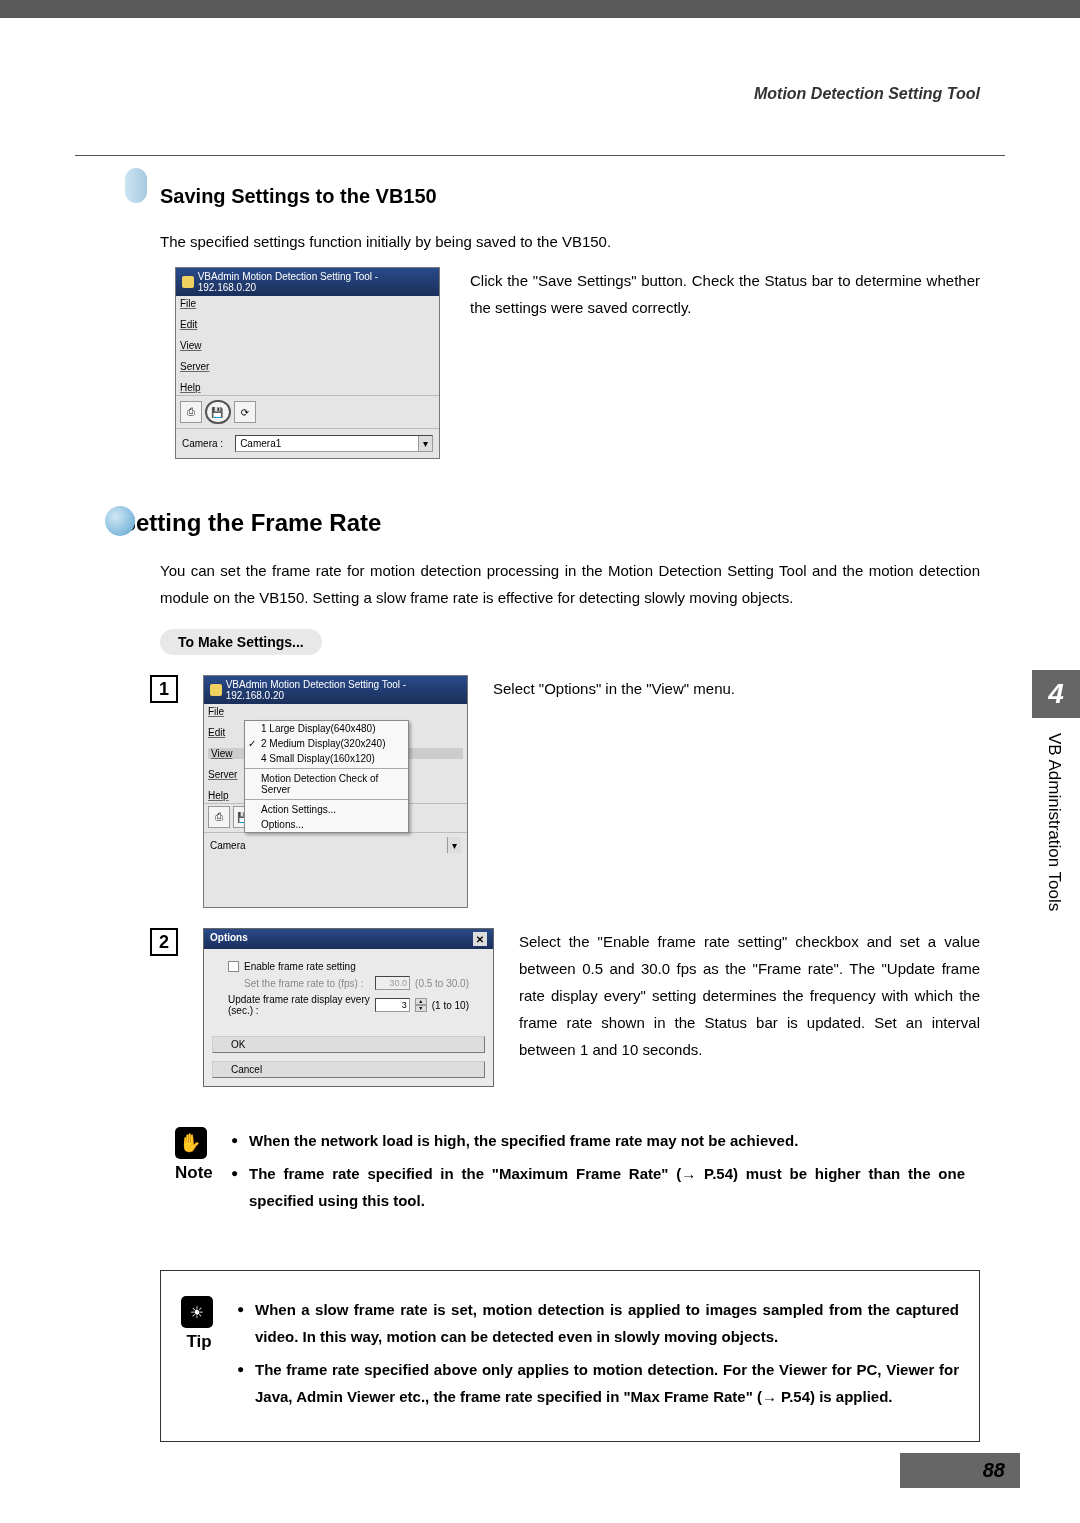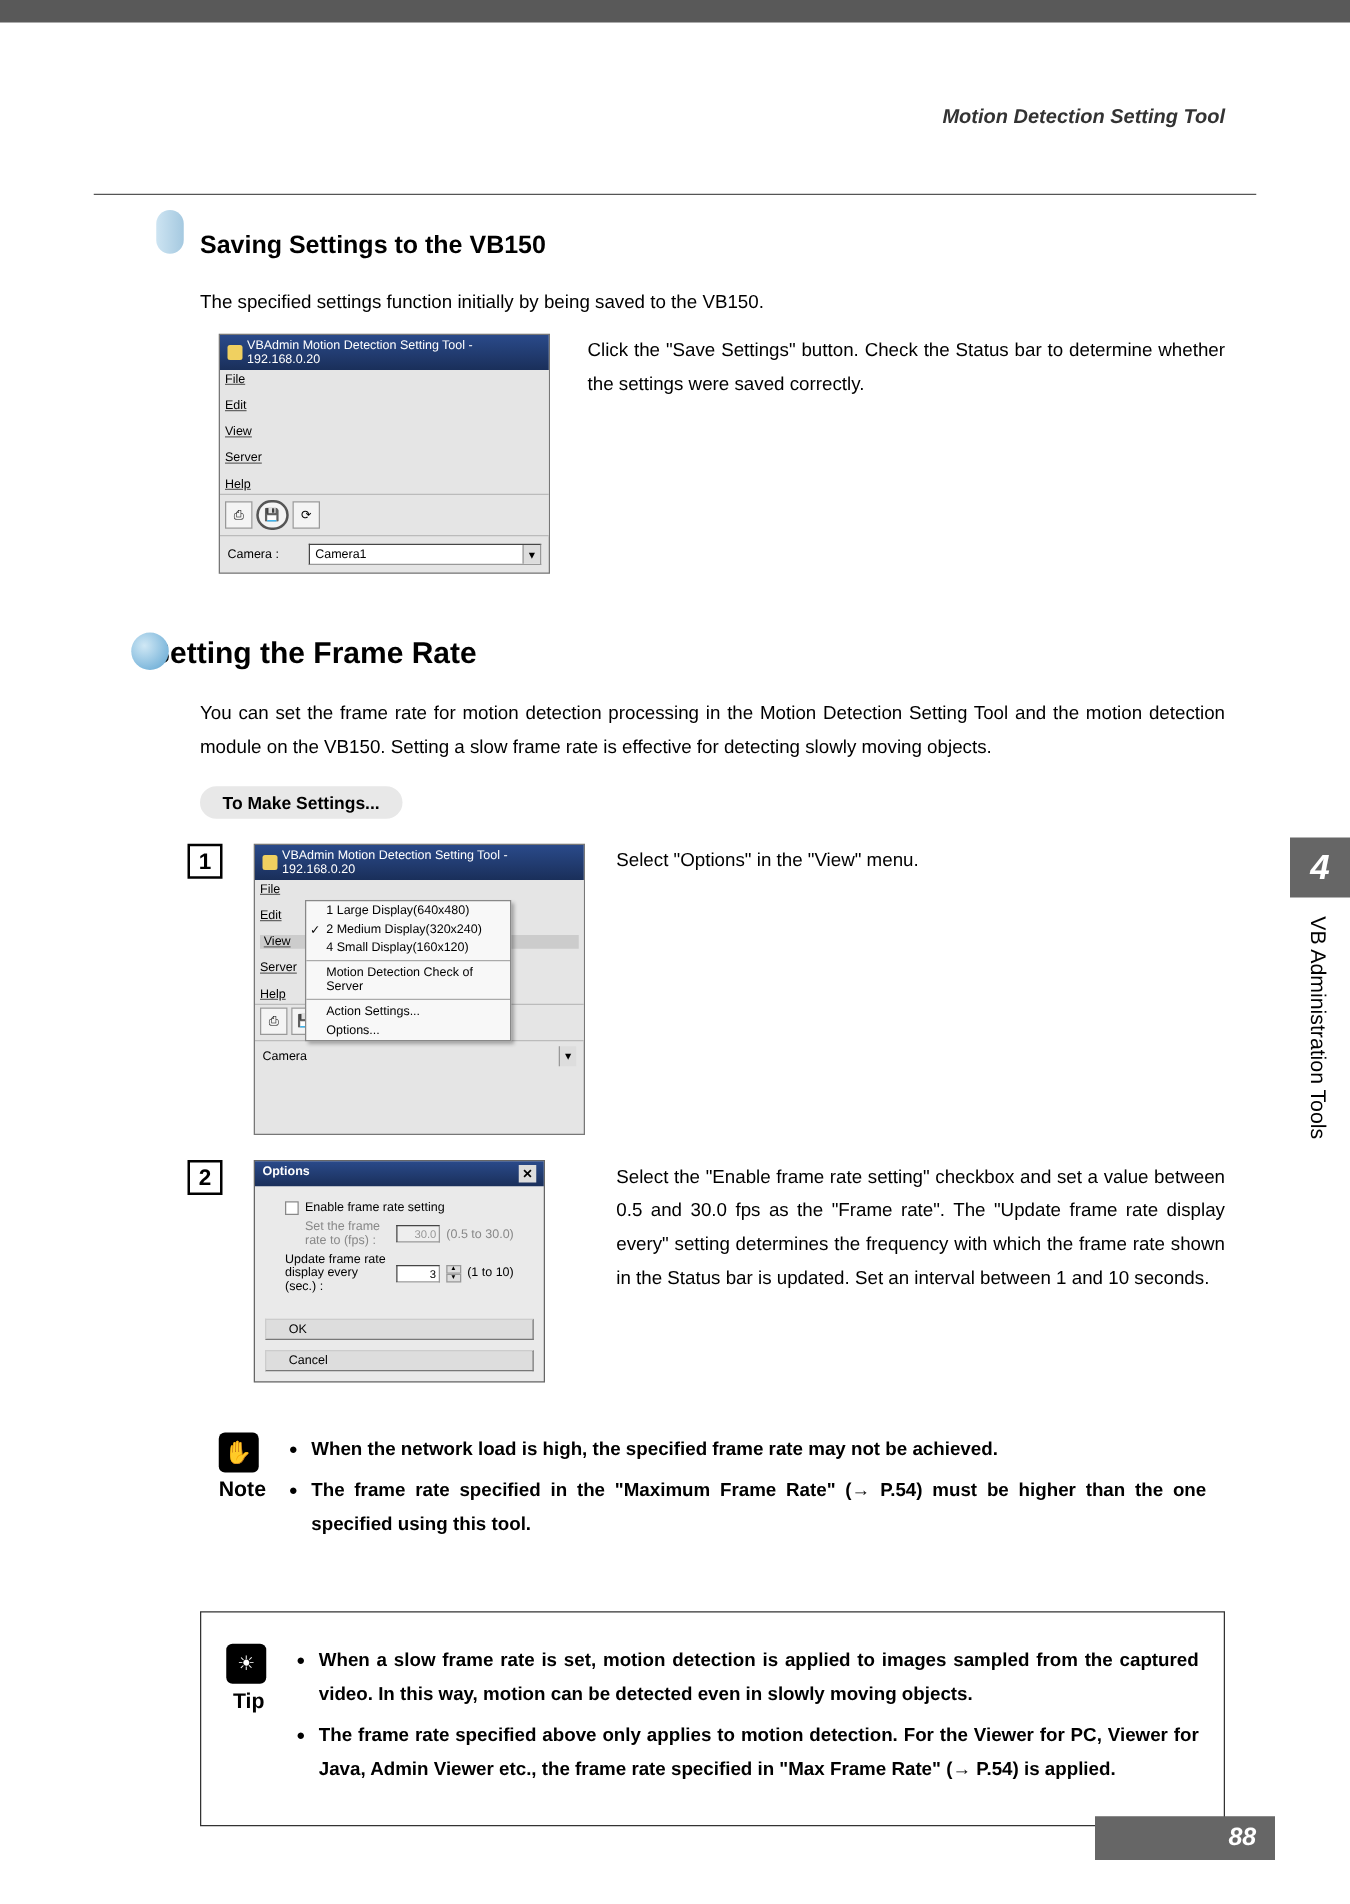--- a/index.html
+++ b/index.html
@@ -111,21 +111,21 @@
     }
     .tb-btn.circled {
       border: 2px solid #555;
       border-radius: 12px;
       width: 26px; height: 24px;
     }
     .camera-row {
       padding: 6px;
       display: flex;
       align-items: center;
-      gap: 24px;
+      gap: 12px;
     }
     .camera-select {
       flex: 1;
       border: 1px inset #999;
       background: #fff;
       padding: 2px 4px;
       position: relative;
       font-size: 10px;
     }
     .dd-arrow {
@@ -205,21 +205,21 @@
       border-bottom: none;
     }
     .view-dropdown .dd-sep { border-top: 1px solid #aaa; margin: 2px 0; }
     .view-dropdown .check::before {
       content: "✓";
       position: absolute; left: 3px;
     }
     .options-dialog {
       border: 1px solid #666;
       background: #eaeaea;
-      width: 233px;
+      width: 291px;
       font-size: 10px;
     }
     .opt-title {
       background: linear-gradient(to bottom, #2a4a8a, #1a2f5a);
       color: #fff;
       padding: 3px 6px;
       display: flex;
       justify-content: space-between;
       font-weight: bold;
     }
@@ -312,22 +312,22 @@
     .side-tab-text {
       writing-mode: vertical-rl;
       font-size: 17px;
       padding: 15px 12px;
       height: 320px;
     }
     .page-num {
       position: absolute;
       bottom: 35px; right: 60px;
       background: #666;
-      color: #ffffff;
-      width: 144px;
+      color: #000000;
+      width: 120px;
       padding: 6px 0;
       font-size: 20px;
       font-weight: bold;
       font-style: italic;
       text-align: right;
       padding-right: 15px;
     }
     .cam-row2 {
       position: relative;
       display: flex;

